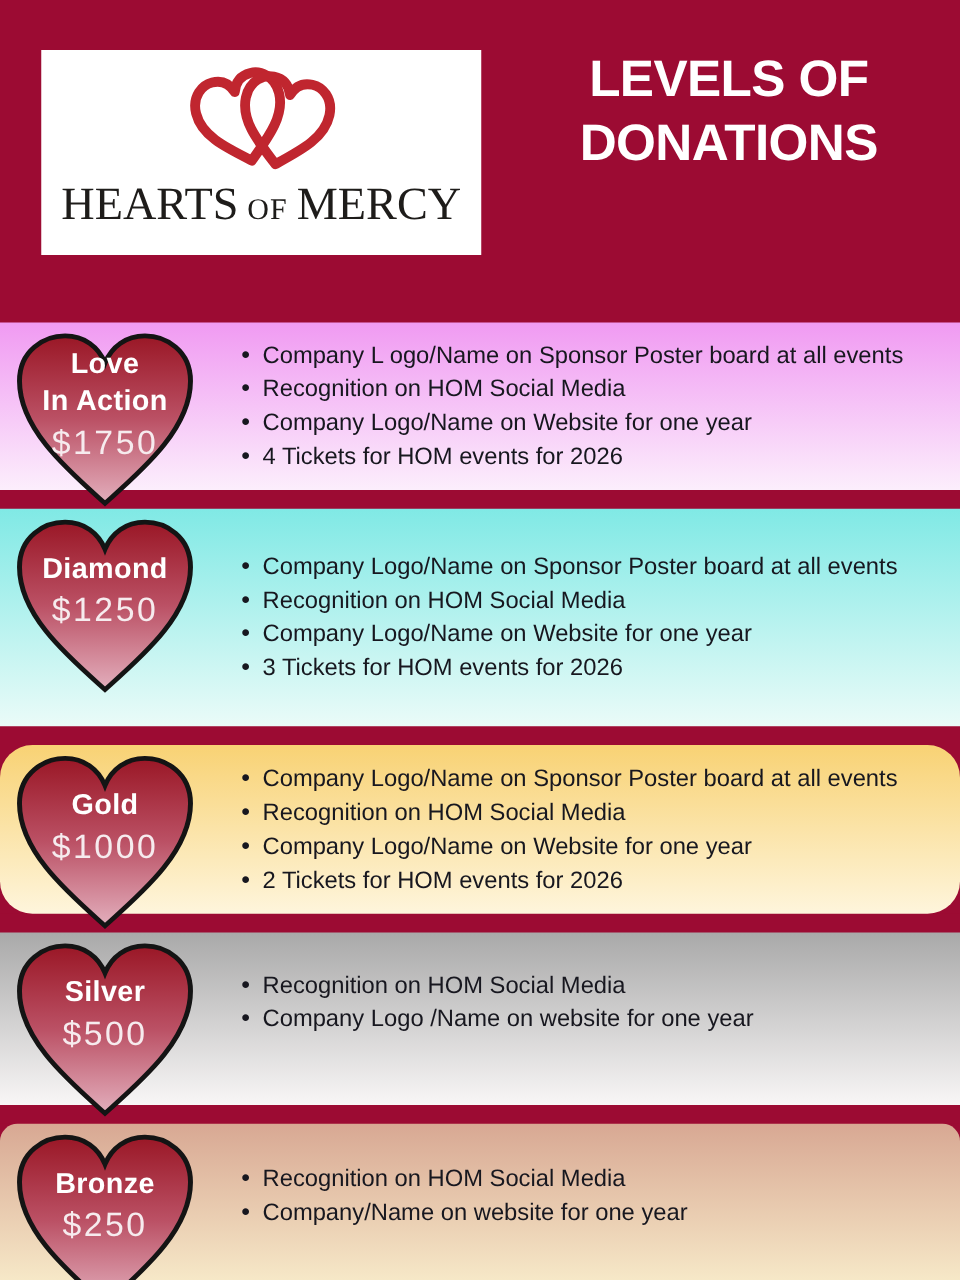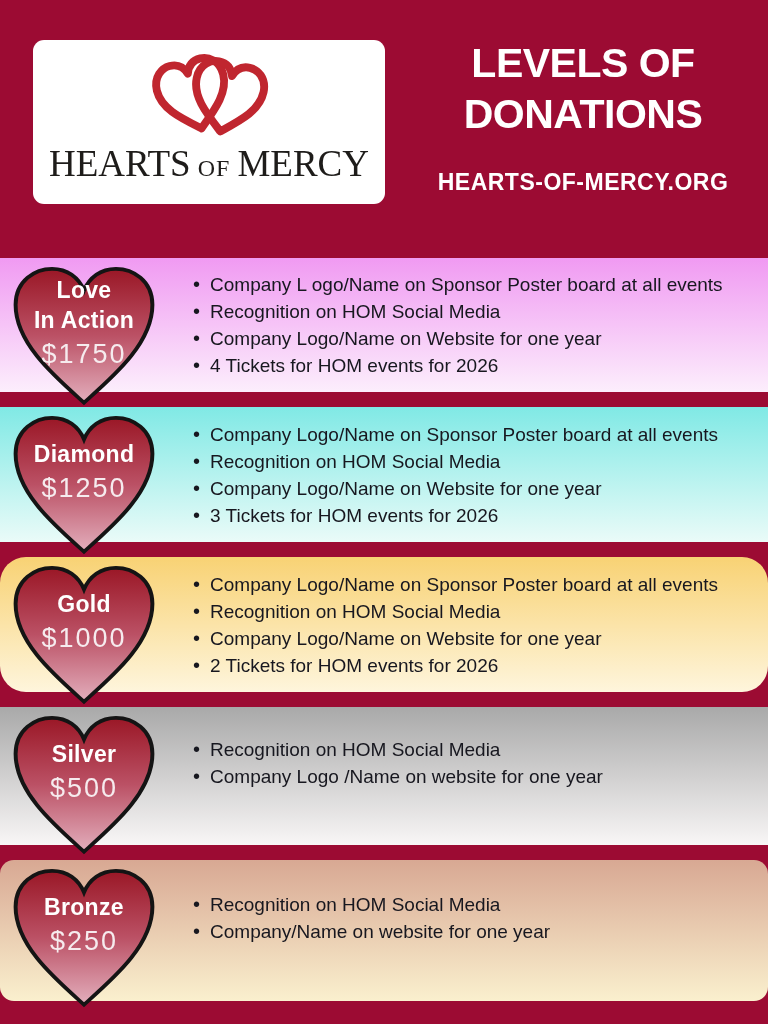--- a/index.html
+++ b/index.html
@@ -7,39 +7,39 @@
     width:768px;height:1024px;overflow:hidden;
     font-family:"Liberation Sans", sans-serif;
     background:#fff;
   }
   .page{position:relative;width:768px;height:1024px;background:var(--maroon,#9C0B33);}
 
   
   .header{position:relative;width:768px;height:258px;background:var(--maroon,#9C0B33);}
   .logo-box{
     position:absolute;left:33px;top:40px;width:352px;height:164px;
-    background:#ffffff;display:flex;flex-direction:column;align-items:center;justify-content:flex-start;border-radius:11px;
+    background:#ffffff;display:flex;flex-direction:column;align-items:center;justify-content:flex-start;
   }
   .logo-hearts{margin-top:8px;height:92px;width:160px;}
   .logo-text{
     display:flex;align-items:baseline;gap:7px;margin-top:2px;
     font-family:"Liberation Serif", serif;color:#1e1c1a;
     font-size:37px;letter-spacing:0px;white-space:nowrap;
   }
   .logo-text .of{font-size:24px;letter-spacing:1px;}
   .header-right{
     position:absolute;left:405px;top:38px;width:356px;text-align:center;color:#fff;
   }
   .main-title{font-size:41px;font-weight:bold;line-height:51px;letter-spacing:-0.5px;}
   .website{margin-top:29px;font-size:23px;font-weight:bold;letter-spacing:0.5px;}
 
   
   .tier{position:relative;width:768px;z-index:1;}
   .tier-0{height:134px;}
-  .tier-1{height:135px;}
+  .tier-1{height:174px;}
   .tier-2{height:135px;}
   .tier-3{height:138px;}
   .tier-4{height:141px;border-radius:14px;}
   .divider{width:768px;height:15px;background:var(--maroon,#9C0B33);}
   .bottom-bar{width:768px;height:26px;background:var(--maroon,#9C0B33);}
 
   .heart-wrap{
     position:absolute;left:8px;top:5px;width:152px;height:144px;z-index:3;
   }
   .heart-svg{position:absolute;left:0;top:0;width:152px;height:144px;}
@@ -87,21 +87,20 @@
         <span>HEARTS</span>
         <span class="of">OF</span>
         <span>MERCY</span>
       </div>
     </div>
     <div class="header-right">
       <div class="main-title">
         <div>LEVELS OF</div>
         <div>DONATIONS</div>
       </div>
-      <div class="website">HEARTS-OF-MERCY.ORG</div>
     </div>
   </header>
 
   <main id="tiers">
       <section class="tier tier-0" style="background: linear-gradient(rgb(240, 154, 242), rgb(252, 238, 252));">
     <div class="heart-wrap">
       <svg class="heart-svg" viewBox="0 0 100 100" preserveAspectRatio="none">
         <path d="M50 97 C 31 79, 5 56, 5 29 C 5 12, 18 4, 29 4 C 39 4, 46.5 10, 50 19 C 53.5 10, 61 4, 71 4 C 82 4, 95 12, 95 29 C 95 56, 69 79, 50 97 Z" fill="url(#heartGrad)" stroke="#141414" stroke-width="2.6"></path>
       </svg>
       <div class="heart-label">

